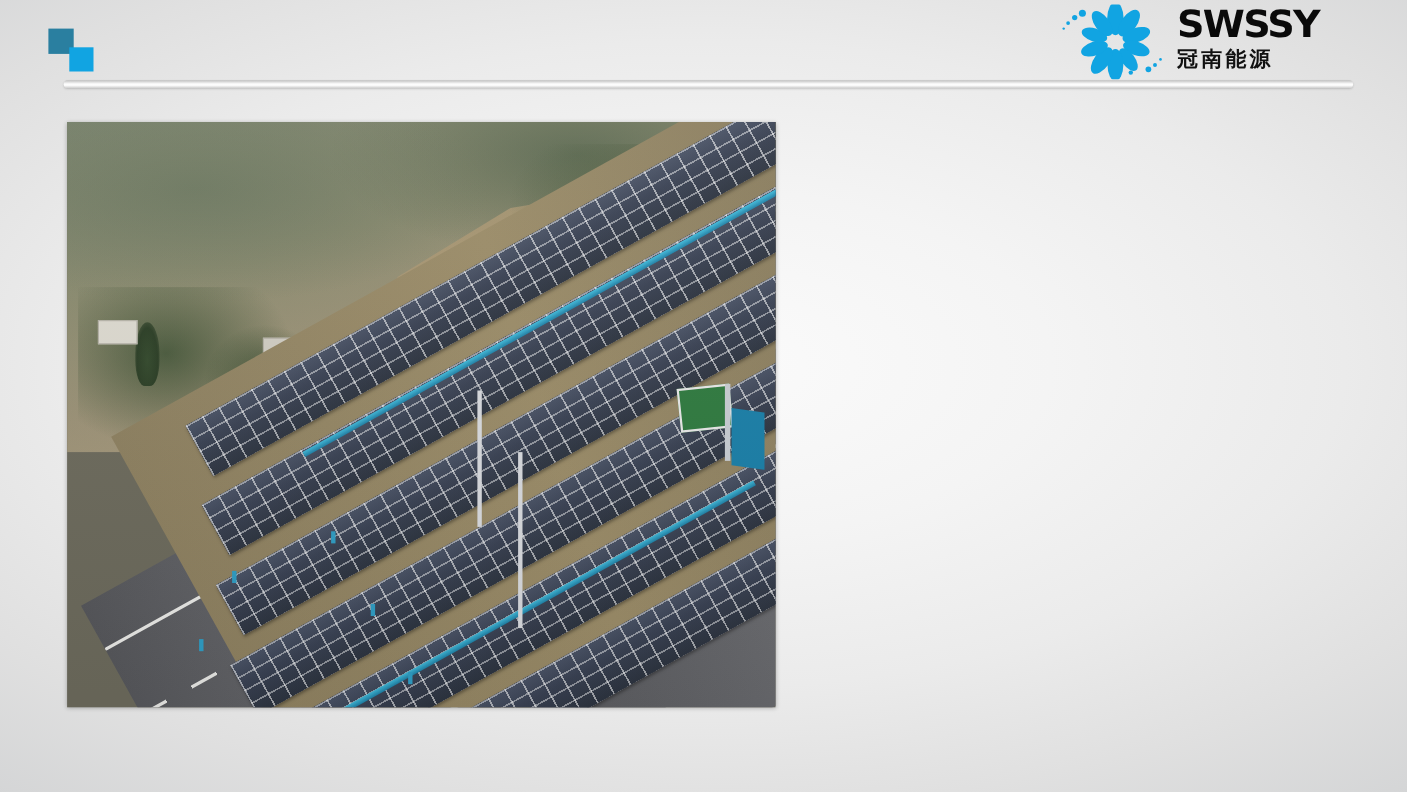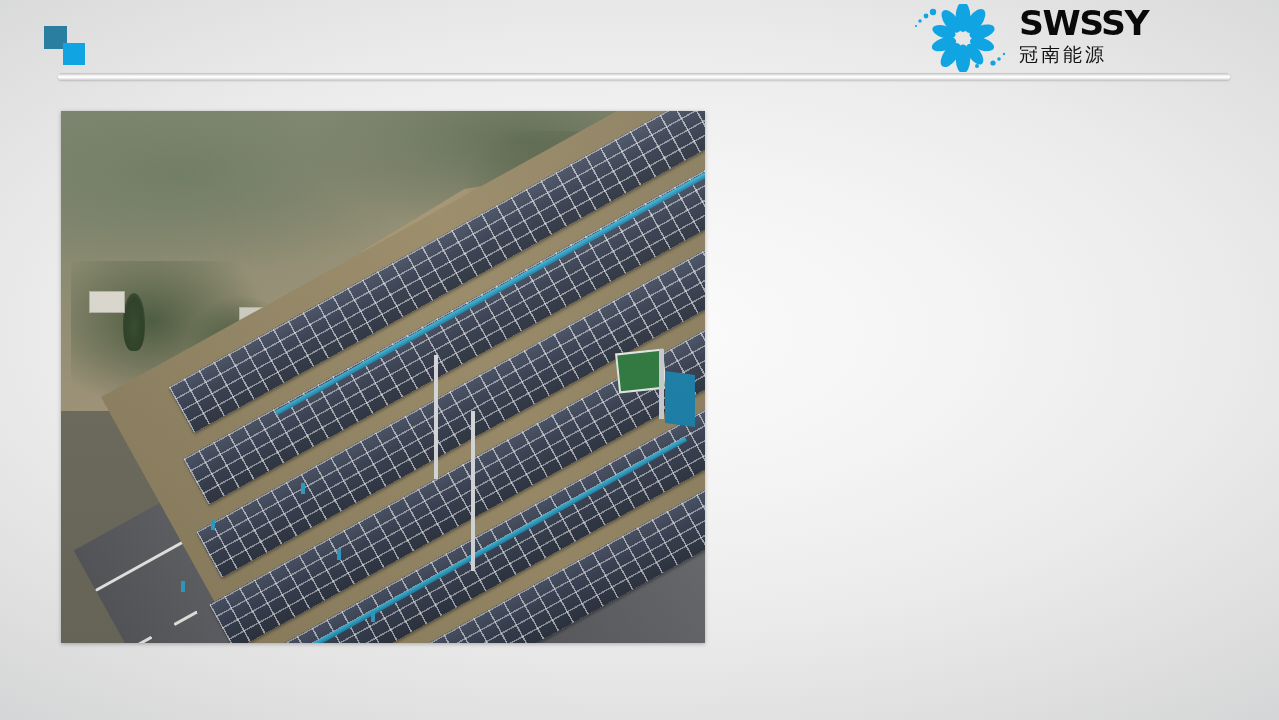--- a/index.html
+++ b/index.html
@@ -55,21 +55,21 @@
     font-weight: bold;
     color: #2e5464;
     letter-spacing: 1px;
     white-space: nowrap;
     line-height: 44px;
   }
 
   
   #logo-block {
     position: absolute;
-    left: 907px; top: 2px;
+    left: 958px; top: 2px;
     width: 300px; height: 70px;
   }
   #logo-mark {
     position: absolute;
     left: 0; top: 2px;
     width: 112px; height: 68px;
   }
   #logo-text {
     position: absolute;
     left: 112px; top: 3px;
@@ -80,21 +80,21 @@
     font-weight: bold;
     color: #0a0a0a;
     letter-spacing: -1.5px;
     line-height: 36px;
     font-family: "DejaVu Sans", sans-serif;
     transform: scaleX(1.02);
     transform-origin: left center;
   }
   #logo-subtext {
     font-size: 19px;
-    font-weight: normal;
+    font-weight: bold;
     color: #111;
     letter-spacing: 3px;
     line-height: 26px;
     margin-top: 1px;
   }
 
   
   #divider {
     position: absolute;
     left: 58px; top: 73px;

